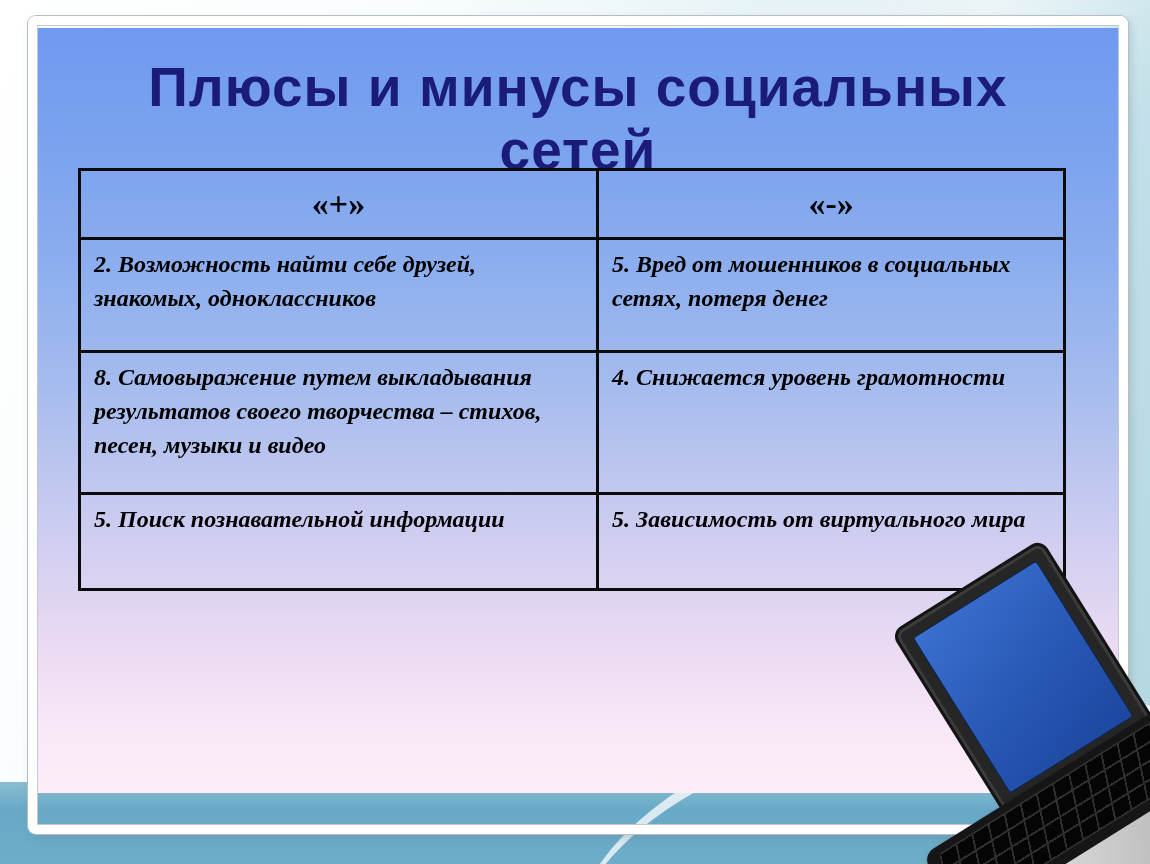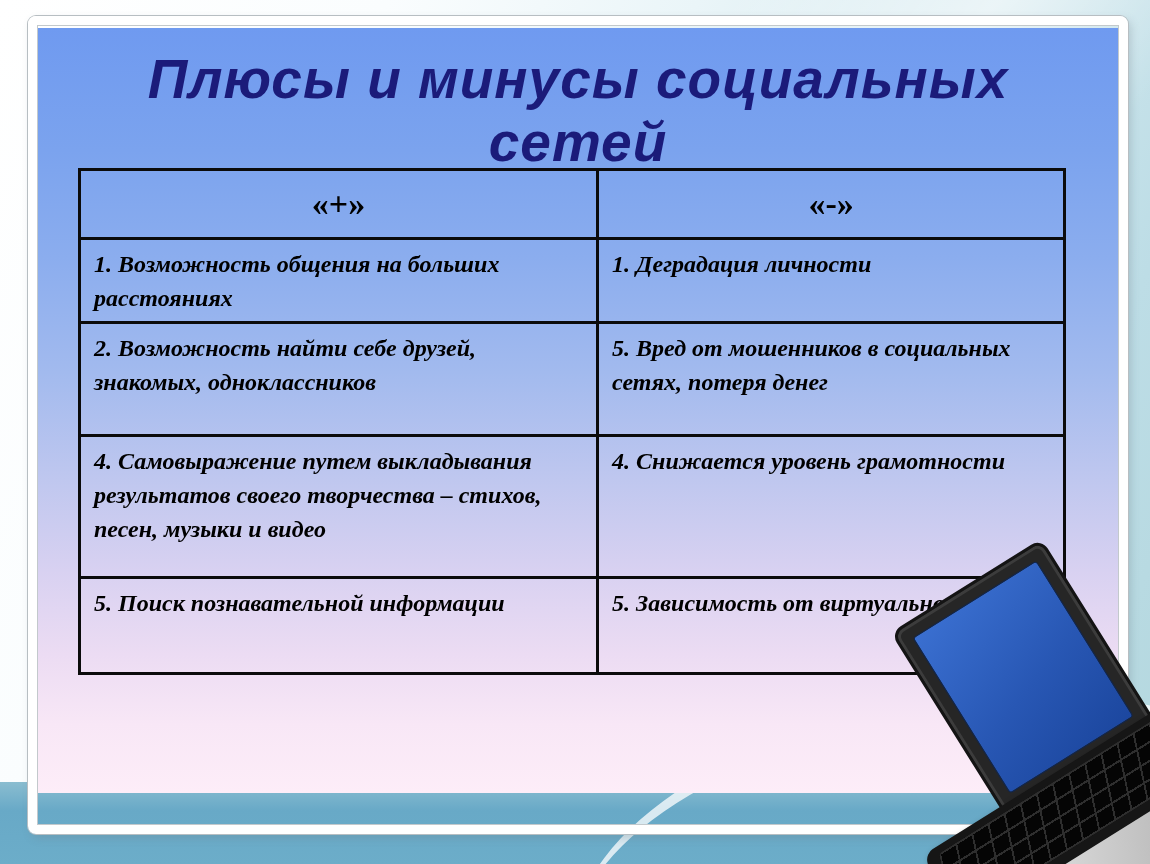--- a/index.html
+++ b/index.html
@@ -21,22 +21,22 @@
   .frame{position:absolute;left:28px;top:16px;width:1100px;height:818px;box-sizing:border-box;
     border:9px solid #ffffff;border-radius:8px;
     box-shadow:0 0 0 1px #b7bec2, inset 0 0 0 1px #c3c9cc, 3px 4px 8px rgba(110,125,135,.30);
     z-index:3;}
 
   
   .slide{position:absolute;left:38px;top:28px;width:1080px;height:765px;z-index:2;
     background:linear-gradient(180deg,#6f9af0 0%,#7ba3ee 16%,#8badee 30%,#a2baee 45%,
                #bfc7ef 59%,#d8d1f1 71%,#ecdcf3 82%,#f8e7f6 91%,#fdedf8 100%);}
 
-  .slide-title{position:absolute;top:20px;left:0;width:100%;text-align:center;
-    font-family:"Liberation Sans",sans-serif;font-weight:bold;font-style:italic;
+  .slide-title{position:absolute;top:28px;left:0;width:100%;text-align:center;
+    font-family:"Liberation Sans",sans-serif;font-weight:bold;
     font-size:55px;line-height:63px;color:#1b1b7a;letter-spacing:1px;}
 
   table.pm{position:absolute;left:40px;top:140px;width:988px;border-collapse:collapse;
     table-layout:fixed;}
   table.pm, table.pm th, table.pm td{border:3px solid #0b0b0b;}
   table.pm th{height:64px;text-align:center;vertical-align:middle;
     font-family:"Liberation Serif",serif;font-weight:bold;font-style:normal;
     font-size:34px;color:#000;background:transparent;}
   table.pm td{vertical-align:top;text-align:left;padding:7px 10px 5px 13px;
     font-family:"Liberation Serif",serif;font-weight:bold;font-style:italic;
@@ -81,30 +81,26 @@
     <table class="pm">
       <colgroup>
           <col class="col-plus">
           <col class="col-minus">
         </colgroup>
       <tbody>
           <tr style="height:64px;">
         <th>«+»</th>
         <th>«-»</th>
       </tr>
-      <tr style="height:84px;">
-        <td>1. Возможность общения на больших расстояниях</td>
-        <td>1. Деградация личности</td>
-      </tr>
       <tr style="height:113px;">
         <td>2. Возможность найти себе друзей, знакомых, одноклассников</td>
         <td>5. Вред от мошенников в социальных сетях, потеря денег</td>
       </tr>
       <tr style="height:142px;">
-        <td>4. Самовыражение путем выкладывания результатов своего творчества – стихов, песен, музыки и видео</td>
+        <td>8. Самовыражение путем выкладывания результатов своего творчества – стихов, песен, музыки и видео</td>
         <td>4. Снижается уровень грамотности</td>
       </tr>
       <tr style="height:96px;">
         <td>5. Поиск познавательной информации</td>
         <td>5. Зависимость от виртуального мира</td>
       </tr>
     </tbody>
       </table>
   </div>
 

